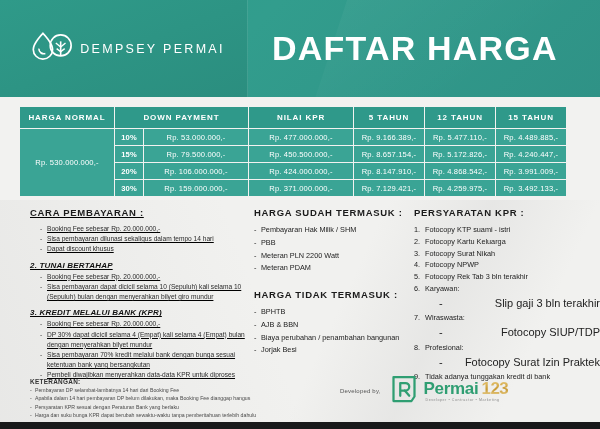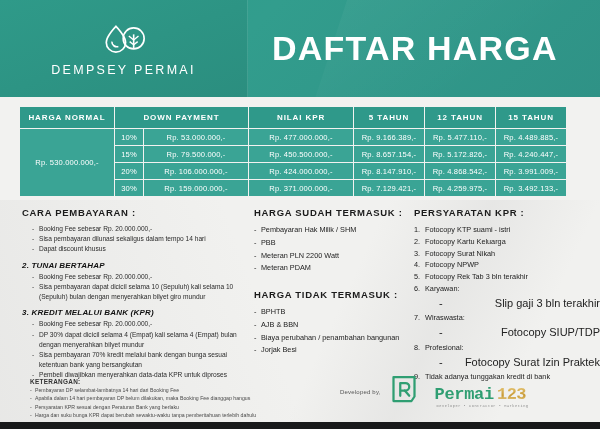--- a/index.html
+++ b/index.html
@@ -27,21 +27,21 @@
   .header::after{
     content:""; position:absolute; left:330px; top:-40px;
     width:220px; height:220px;
     background: linear-gradient(125deg, rgba(255,255,255,.05) 0%, rgba(255,255,255,0) 60%);
     transform: rotate(18deg);
     pointer-events:none;
   }
   .brand-panel {
     width: 248px; height: 97px;
     background: linear-gradient(160deg,#2f9a89 0%, #2b8e7f 100%);
-    display:flex; flex-direction:column;
+    display:flex; flex-direction:row;
     align-items:center; justify-content:center;
     position:relative;
     border-right: 1px solid rgba(255,255,255,.10);
     text-align: center;
   }
   .brand-mark { width: 58px; height: 38px; margin-bottom: 4px; }
   .brand-name {
     color:#ffffff; font-size:12.5px; letter-spacing:2.3px;
     font-weight:400;
   }
@@ -83,21 +83,21 @@
     white-space:nowrap;
     letter-spacing:.15px;
   }
   td.normal-price{
     background:#41ad9d;
     font-size:8.4px;
     vertical-align:middle;
   }
   td.dp-pct{
     background:#2f998a;
-    font-weight:normal;
+    font-weight:bold;
     font-size:8px;
     width:28px;
     letter-spacing:.3px;
     margin-left:25px;
   }
   td.money{ text-align:left; padding-left:8px; }
 
   
   .content{
     position:absolute; left:0; top:200px;
@@ -110,21 +110,21 @@
     position:absolute; inset:0;
     background:
       linear-gradient(115deg, rgba(255,255,255,0) 55%, rgba(200,200,200,.25) 70%, rgba(255,255,255,0) 85%),
       linear-gradient(70deg, rgba(190,190,190,.18) 0%, rgba(255,255,255,0) 45%);
     pointer-events:none;
   }
   .cols{
     position:relative; z-index:2;
     display:flex; padding: 7px 0 0 0;
   }
-  .col-a{ width:250px; padding-left:22px; }
+  .col-a{ width:250px; padding-left:30px;text-decoration:underline; }
   .col-b{ width:160px; padding-left:4px; }
   .col-c{ width:190px; padding-left:4px; }
 
   .sect-title{
     font-size:9.5px; font-weight:bold; color:#1b1b1b;
     letter-spacing:.7px; margin-bottom:6px;
   }
   .sub-title{
     font-size:8px; font-weight:bold; font-style:italic;
     color:#111; margin:6px 0 2px 0; letter-spacing:.2px;
@@ -173,21 +173,21 @@
     position:relative; padding-left:5px; white-space:nowrap;
   }
   ul.ket li::before{ content:"-"; position:absolute; left:0; top:0; }
 
   
   .developed{
     position:absolute; left:340px; top:374px; z-index:3;
     display:flex; align-items:center; gap:8px;
   }
   .dev-label{ font-size:6px; color:#555; letter-spacing:.2px; }
-  .permai-logo{ display:flex; align-items:flex-end; gap:16px;font-family:Liberation Mono, monospace; }
+  .permai-logo{ display:flex; align-items:center; gap:5px; }
   .permai-text{ display:flex; flex-direction:column; line-height:1; }
   .permai-row{ display:flex; align-items:baseline; gap:3px; }
   .p-name{ font-size:17px; font-weight:bold; color:#2f9e72; letter-spacing:-.3px; }
   .p-num{
     font-size:17px; font-weight:bold; letter-spacing:-.5px;
     background: linear-gradient(180deg,#e8c878 0%, #c89a35 55%, #efd99c 100%);
     -webkit-background-clip:text; background-clip:text; color:transparent;
   }
   .p-sub{
     font-size:3.6px; color:#8a8a8a; letter-spacing:.55px;

